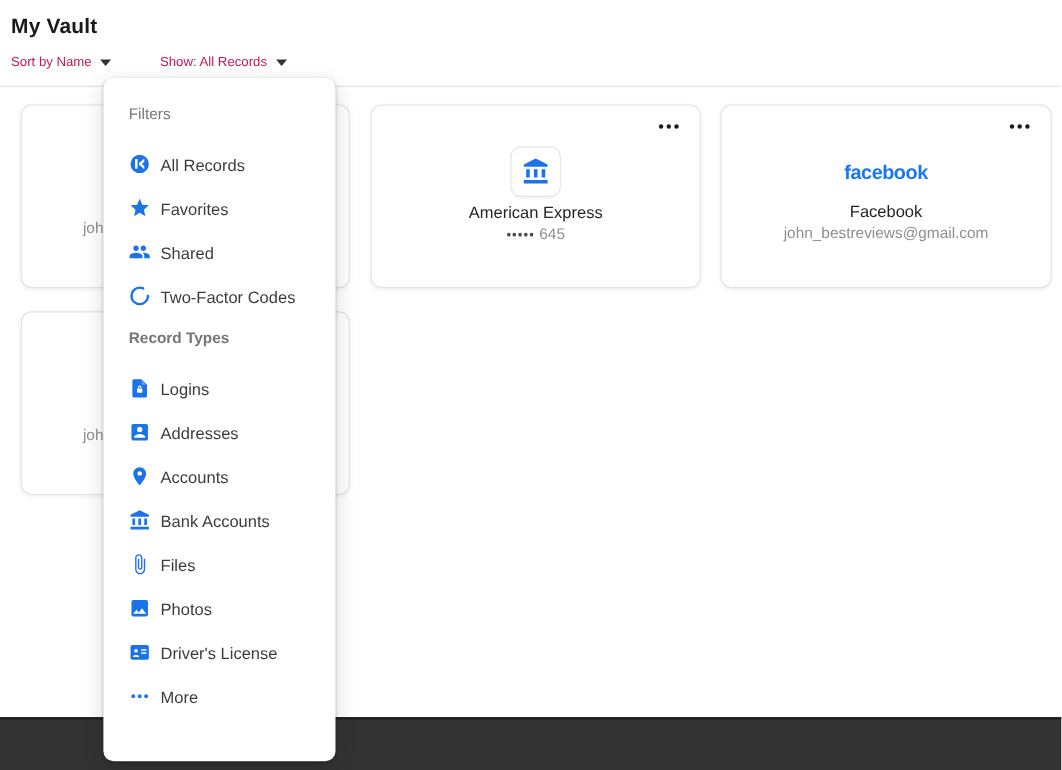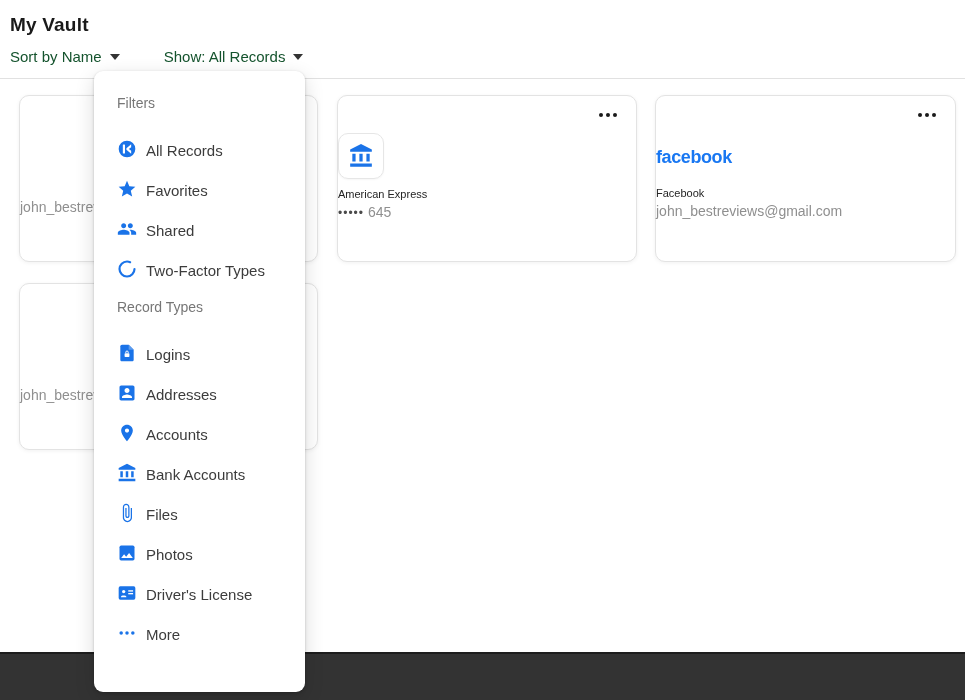--- a/index.html
+++ b/index.html
@@ -16,21 +16,21 @@
     position: absolute; left: 10px; top: 14px;
     font-size: 19px; font-weight: 700; color: #1a1a1a;
     letter-spacing: 0.2px;
   }
   .controls-row {
     position: absolute; left: 10px; top: 45px; height: 22px;
     display: flex; align-items: center; gap: 44px;
   }
   .dropdown-control {
     display: flex; align-items: center; gap: 8px;
-    font-size: 15px; color: #14532d; cursor: pointer;
+    font-size: 12px; color: #be185d; cursor: pointer;
   }
   .caret-down {
     width: 0; height: 0;
     border-left: 5px solid transparent;
     border-right: 5px solid transparent;
     border-top: 6px solid #333;
     margin-top: 2px;
   }
   .header-divider {
     position: absolute; left: 0; top: 78px; width: 965px; height: 1px;
@@ -48,39 +48,39 @@
     cursor: pointer;
   }
   .card-row1 { top: 95px; }
   .card-row2 { top: 283px; }
   .card-pos-1 { left: 19px;  width: 299px; }
   .card-pos-2 { left: 337px; width: 300px; }
   .card-pos-3 { left: 655px; width: 301px; }
 
   .card-inner {
     width: 100%; height: 100%;
-    display: flex; flex-direction: column; align-items: flex-start;
+    display: flex; flex-direction: column; align-items: center;
   }
   .card-menu-btn {
     position: absolute; top: 14px; right: 16px;
     display: flex; gap: 3px; padding: 3px; cursor: pointer;
   }
   .card-menu-btn .dot {
     width: 4px; height: 4px; border-radius: 50%; background: #1a1a1a;
   }
   .tile-icon-box {
     margin-top: 37px;
     width: 46px; height: 46px;
     border: 1px solid #e6e6e6; border-radius: 10px;
     display: flex; align-items: center; justify-content: center;
     box-shadow: 0 1px 2px rgba(0,0,0,0.04);
   }
   .card-title {
     margin-top: 6px;
-    font-size: 11px; line-height: 18px; color: #242424;
+    font-size: 15px; line-height: 18px; color: #242424;
   }
   .card-subtitle {
     font-size: 14px; line-height: 18px; color: #8f8f8f;
   }
   .fb-wordmark {
     margin-top: 50px;
     font-size: 18px; line-height: 22px; font-weight: 700;
     color: #1877f2; letter-spacing: -0.4px;
   }
   .fb-title-gap { margin-top: 16px; }
@@ -96,21 +96,21 @@
     border-radius: 9px;
     box-shadow: 0 1px 3px rgba(0,0,0,0.22), 0 6px 20px rgba(0,0,0,0.14);
     padding-top: 16px;
     z-index: 10;
   }
   .menu-section-label {
     height: 32px; display: flex; align-items: center;
     padding-left: 23px;
     font-size: 14px; color: #767676;
   }
-  .menu-section-label.second { margin-top: 12px; }
+  .menu-section-label.second { margin-top: 12px; font-weight: bold; }
   .menu-item {
     height: 40px; display: flex; align-items: flex-end;
     padding-left: 23px; gap: 9px;
     font-size: 15px; color: #3c3c3c;
     cursor: pointer;
   }
   .menu-icon {
     width: 20px; height: 20px; flex: 0 0 20px;
     display: flex; align-items: center; justify-content: center;
   }
@@ -221,21 +221,21 @@
     </span>
     <span>Shared</span>
   </div>
 
   <div class="menu-item">
     <span class="menu-icon">
       <svg width="20" height="20" viewBox="0 0 24 24">
         <circle cx="12" cy="12" r="9" fill="none" stroke="#1a73e8" stroke-width="2.6" stroke-linecap="round" stroke-dasharray="46 10.55"></circle>
       </svg>
     </span>
-    <span>Two-Factor Types</span>
+    <span>Two-Factor Codes</span>
   </div>
 
   <div class="menu-section-label second">Record Types</div>
 
   <div class="menu-item">
     <span class="menu-icon">
       <svg width="20" height="20" viewBox="0 0 24 24">
         <path d="M14 2H6c-1.1 0-2 .9-2 2v16c0 1.1.9 2 2 2h12c1.1 0 2-.9 2-2V8l-6-6z" fill="#1a73e8"></path>
         <path d="M14 2v6h6" fill="#5d9cee"></path>
         <rect x="9.1" y="12.2" width="5.8" height="4.6" rx="0.9" fill="#fff"></rect>

